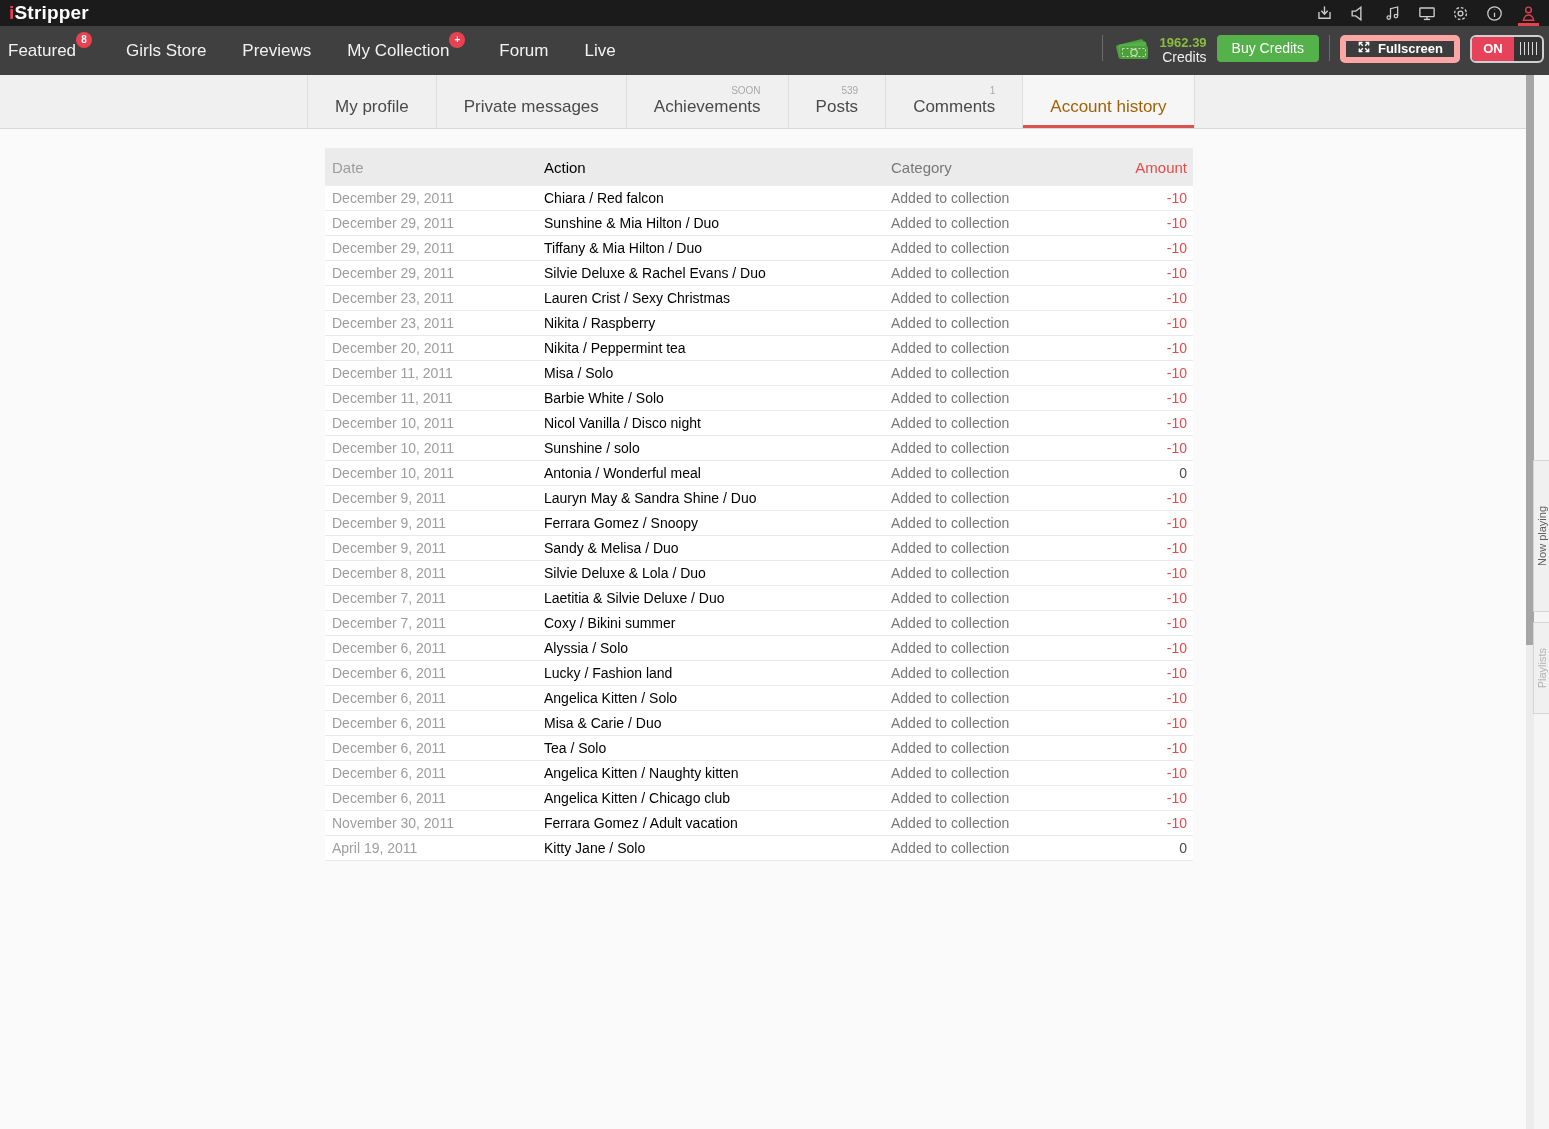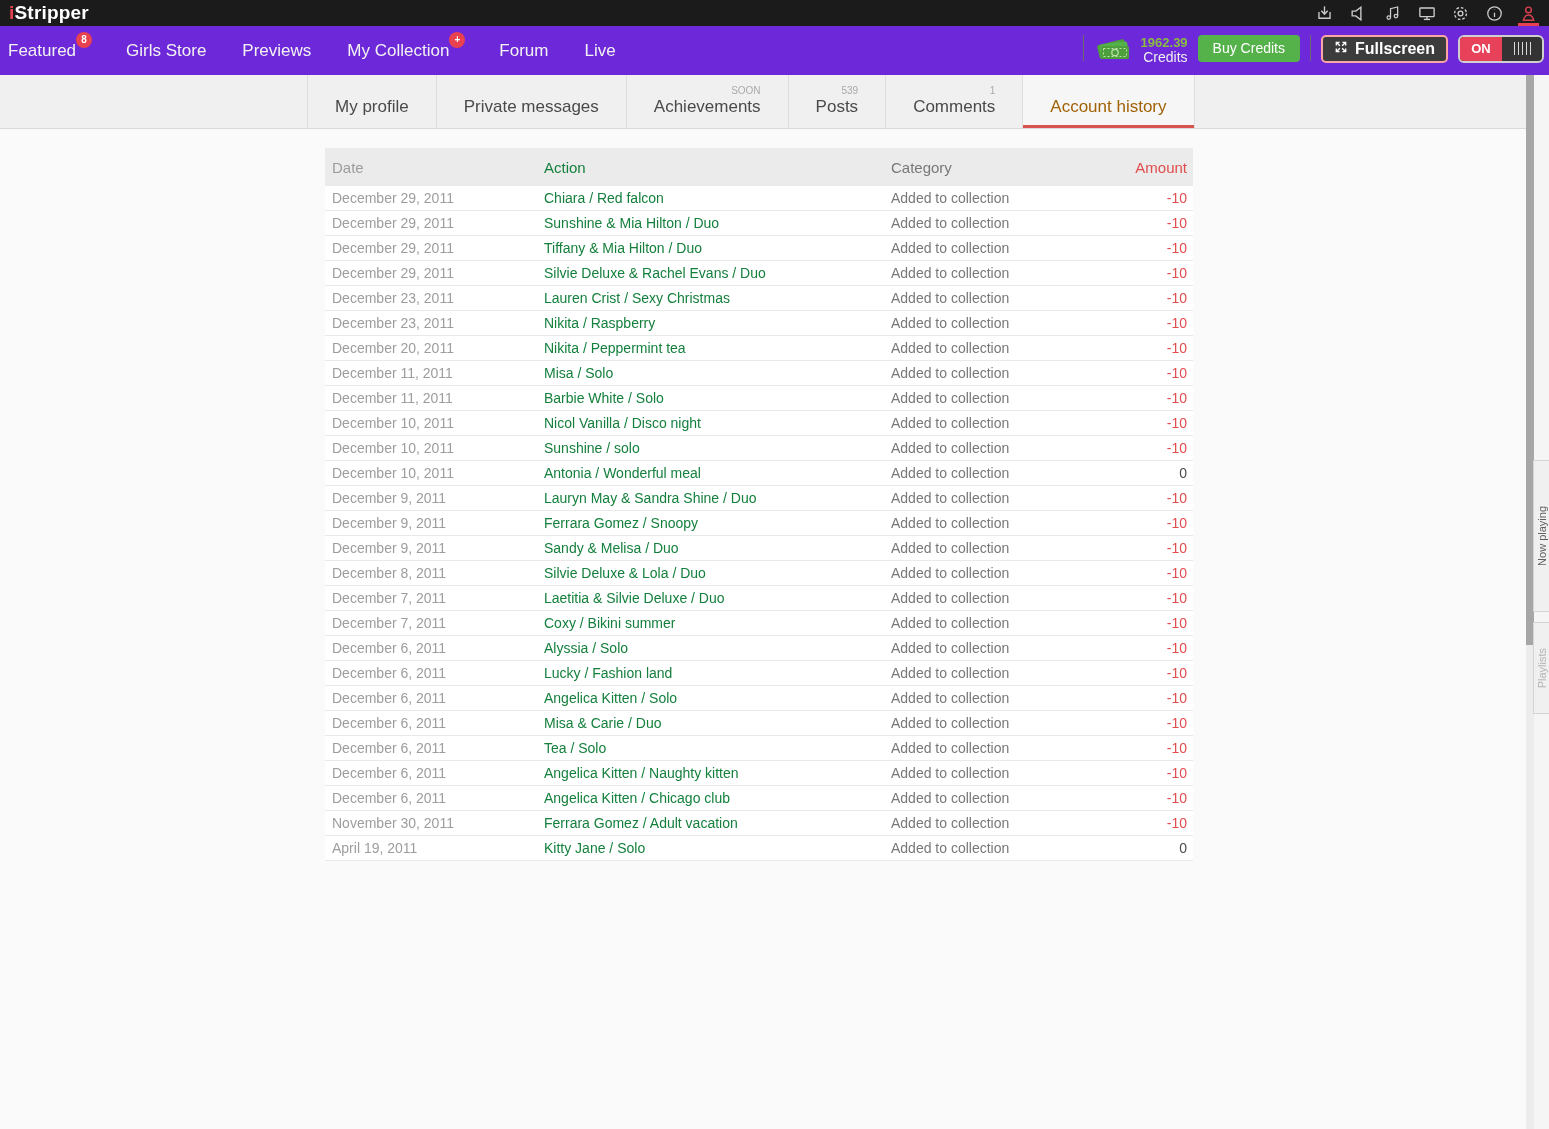--- a/index.html
+++ b/index.html
@@ -11,40 +11,40 @@
             display:flex; align-items:center; justify-content:space-between; padding:0 8px 0 9px; }
   .logo { font-size:19px; font-weight:600; letter-spacing:.2px; line-height:26px; }
   .logo .logo-i { color:#e8414f; }
   .logo .logo-rest { color:#ffffff; }
   .topbar-icons { display:flex; align-items:center; gap:9px; height:26px; }
   .tb-icon { width:25px; height:26px; display:flex; align-items:center; justify-content:center; position:relative; cursor:pointer; }
   .tb-icon svg { display:block; }
   .tb-icon.active-user::after { content:""; position:absolute; left:2px; right:2px; bottom:0; height:3px; background:#e8414f; }
 
   
-  .navbar { position:absolute; top:26px; left:0; width:100%; height:49px; background:#6d28d9;
+  .navbar { position:absolute; top:26px; left:0; width:100%; height:49px; background:#404040;
             display:flex; align-items:center; justify-content:space-between; padding:0 5px 0 8px; }
   .nav-items { display:flex; align-items:center; gap:36px; }
   .nav-item { position:relative; color:#f2f2f2; font-size:17px; cursor:pointer; white-space:nowrap; }
   .nav-badge { position:absolute; top:-9px; right:-16px; min-width:16px; height:16px; border-radius:8px;
                background:#e8414f; color:#fff; font-size:10px; font-weight:bold; line-height:16px;
                text-align:center; padding:0 3px; }
   .nav-item.has-badge { margin-right:14px; }
   .nav-right { display:flex; align-items:flex-start; gap:10px; }
   .v-div { width:1px; height:26px; background:#6b6b6b; }
   .credits-group { display:flex; align-items:center; gap:7px; cursor:pointer; }
   .credits-col { display:flex; flex-direction:column; align-items:flex-end; line-height:1.1; }
   .credits-amount { color:#8abd3f; font-size:13px; font-weight:bold; }
   .credits-label { color:#efefef; font-size:14px; font-weight:normal; }
   .btn-buy { background:#55b24b; border:none; border-radius:4px; color:#fff; font-size:14px;
              font-family:inherit; padding:5px 15px; height:27px; cursor:pointer; }
-  .btn-fullscreen { background:#3c3c3c; border:2px solid #fca5a5; border-radius:5px; color:#fff;
-                    font-size:16px; font-weight:bold; font-family:inherit; height:28px; padding:0 11px;
+  .btn-fullscreen { background:#3c3c3c; border:6px solid #fca5a5; border-radius:5px; color:#fff;
+                    font-size:13px; font-weight:bold; font-family:inherit; height:28px; padding:0 11px;
                     display:flex; align-items:center; gap:7px; cursor:pointer; }
-  .toggle { width:86px; height:28px; border:2px solid #cfcfcf; border-radius:6px; background:#333;
+  .toggle { width:74px; height:28px; border:2px solid #cfcfcf; border-radius:6px; background:#333;
             display:flex; overflow:hidden; cursor:pointer; }
   .toggle-on { flex:0 0 42px; background:#e8415a; color:#fff; font-size:13px; font-weight:bold;
                display:flex; align-items:center; justify-content:center; }
   .toggle-grip { flex:1; display:flex; align-items:center; justify-content:center; }
   .grip-lines { width:17px; height:13px;
                 background:repeating-linear-gradient(90deg,#d9d9d9 0 1px,transparent 1px 4px); }
 
   
   .tabstrip { position:absolute; top:75px; left:0; width:100%; height:54px; background:#f0f0f0;
               border-bottom:1px solid #d9d9d9; display:flex; padding-left:307px; }
@@ -60,21 +60,21 @@
   .content { position:absolute; top:129px; left:0; right:15px; bottom:0; background:#fafafa; }
   .history-table { position:absolute; left:325px; top:19px; width:868px; background:#fff; }
   .t-head { display:grid; grid-template-columns:212px 347px 230px 1fr; height:38px; background:#ebebeb;
             align-items:center; font-size:15px; color:#555; }
   .t-head > div { padding-left:7px; }
   .t-head .c-amount { text-align:right; padding-right:6px; }
   .t-row { display:grid; grid-template-columns:212px 347px 230px 1fr; height:25px; align-items:center;
            border-bottom:1px solid #e9e9e9; font-size:14px; background:#fff; }
   .t-row > div { padding-left:7px; white-space:nowrap; overflow:hidden; }
   .c-date { color:#9d9d9d; }
-  .c-action { color:#15803d; cursor:pointer; }
+  .c-action { color:#000000; cursor:pointer; }
   .c-category { color:#787878; }
   .c-amount { text-align:right; padding-right:6px !important; color:#e14d4d; }
   .c-amount.zero { color:#4a4a4a; }
 
   
   .scrollbar { position:absolute; top:75px; right:15px; width:8px; height:1054px; background:#ececec; }
   .scroll-thumb { position:absolute; top:0; left:0; width:8px; height:570px; background:#a6a6a6; cursor:pointer; }
   .edge-strip { position:absolute; top:75px; right:0; width:15px; bottom:0; background:#f5f5f5; }
   .side-tab { position:absolute; right:0; width:16px; background:#f0f0f0; border:1px solid #d4d4d4;
               border-right:none; display:flex; align-items:center; justify-content:center; cursor:pointer; }

